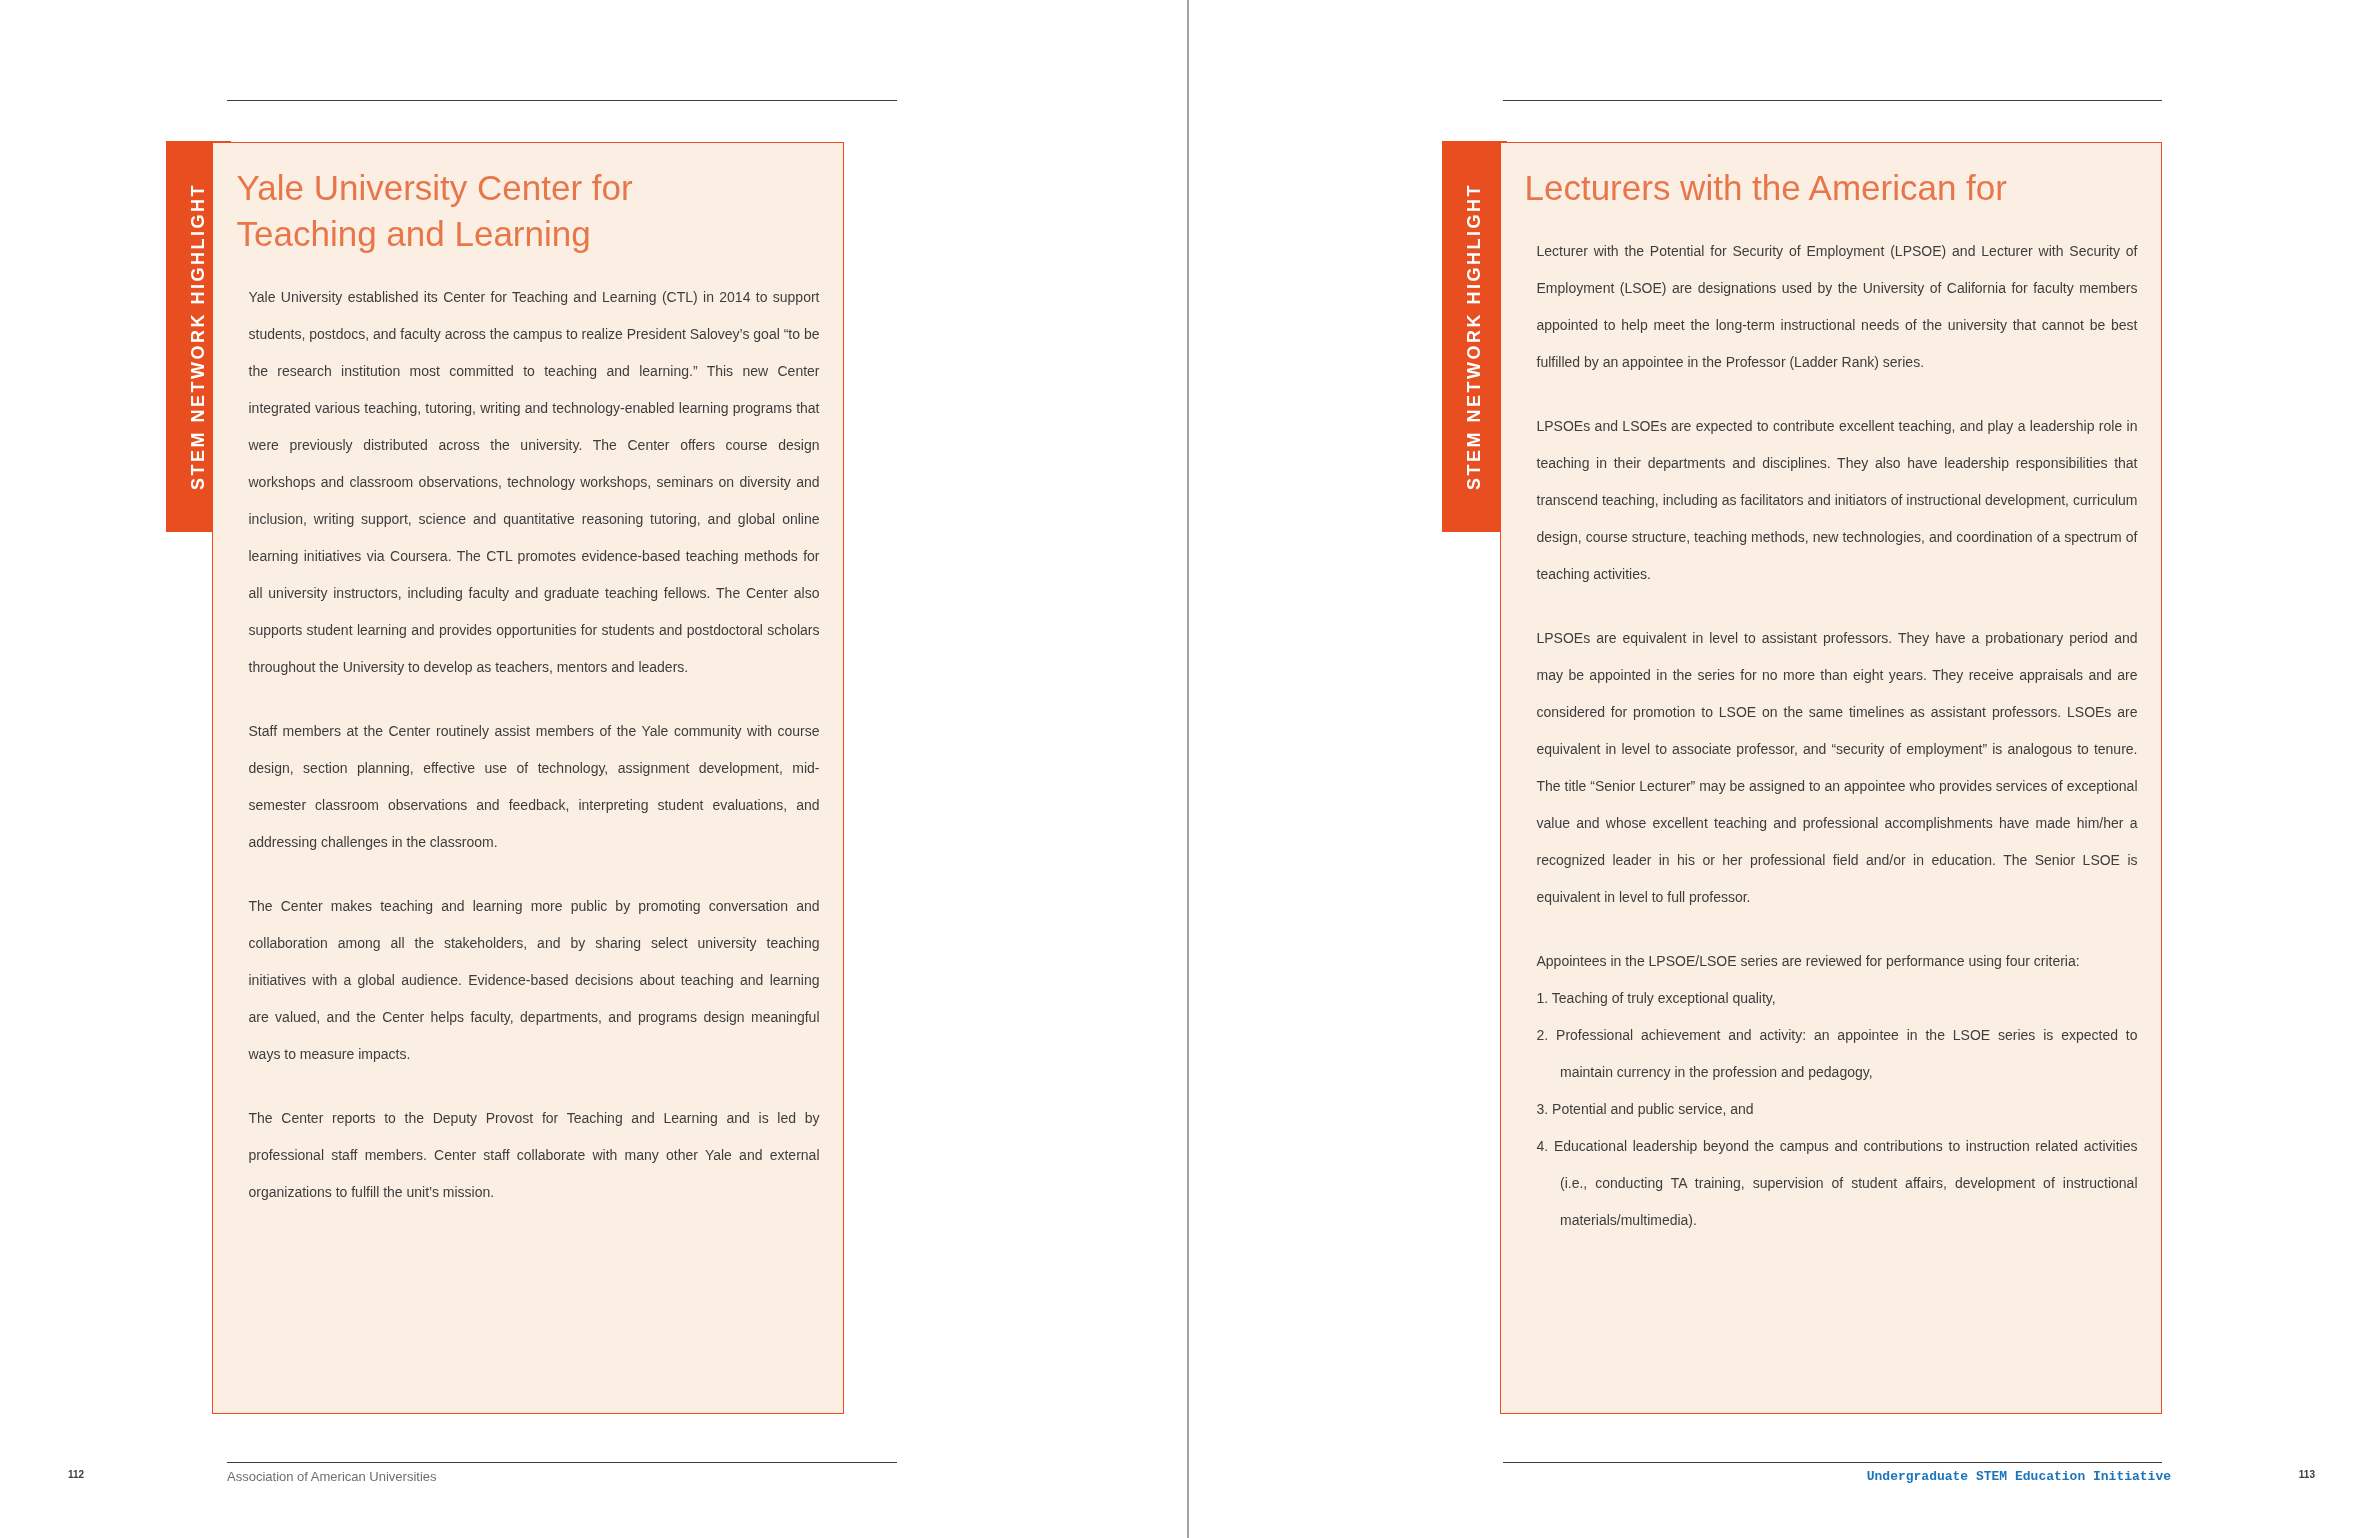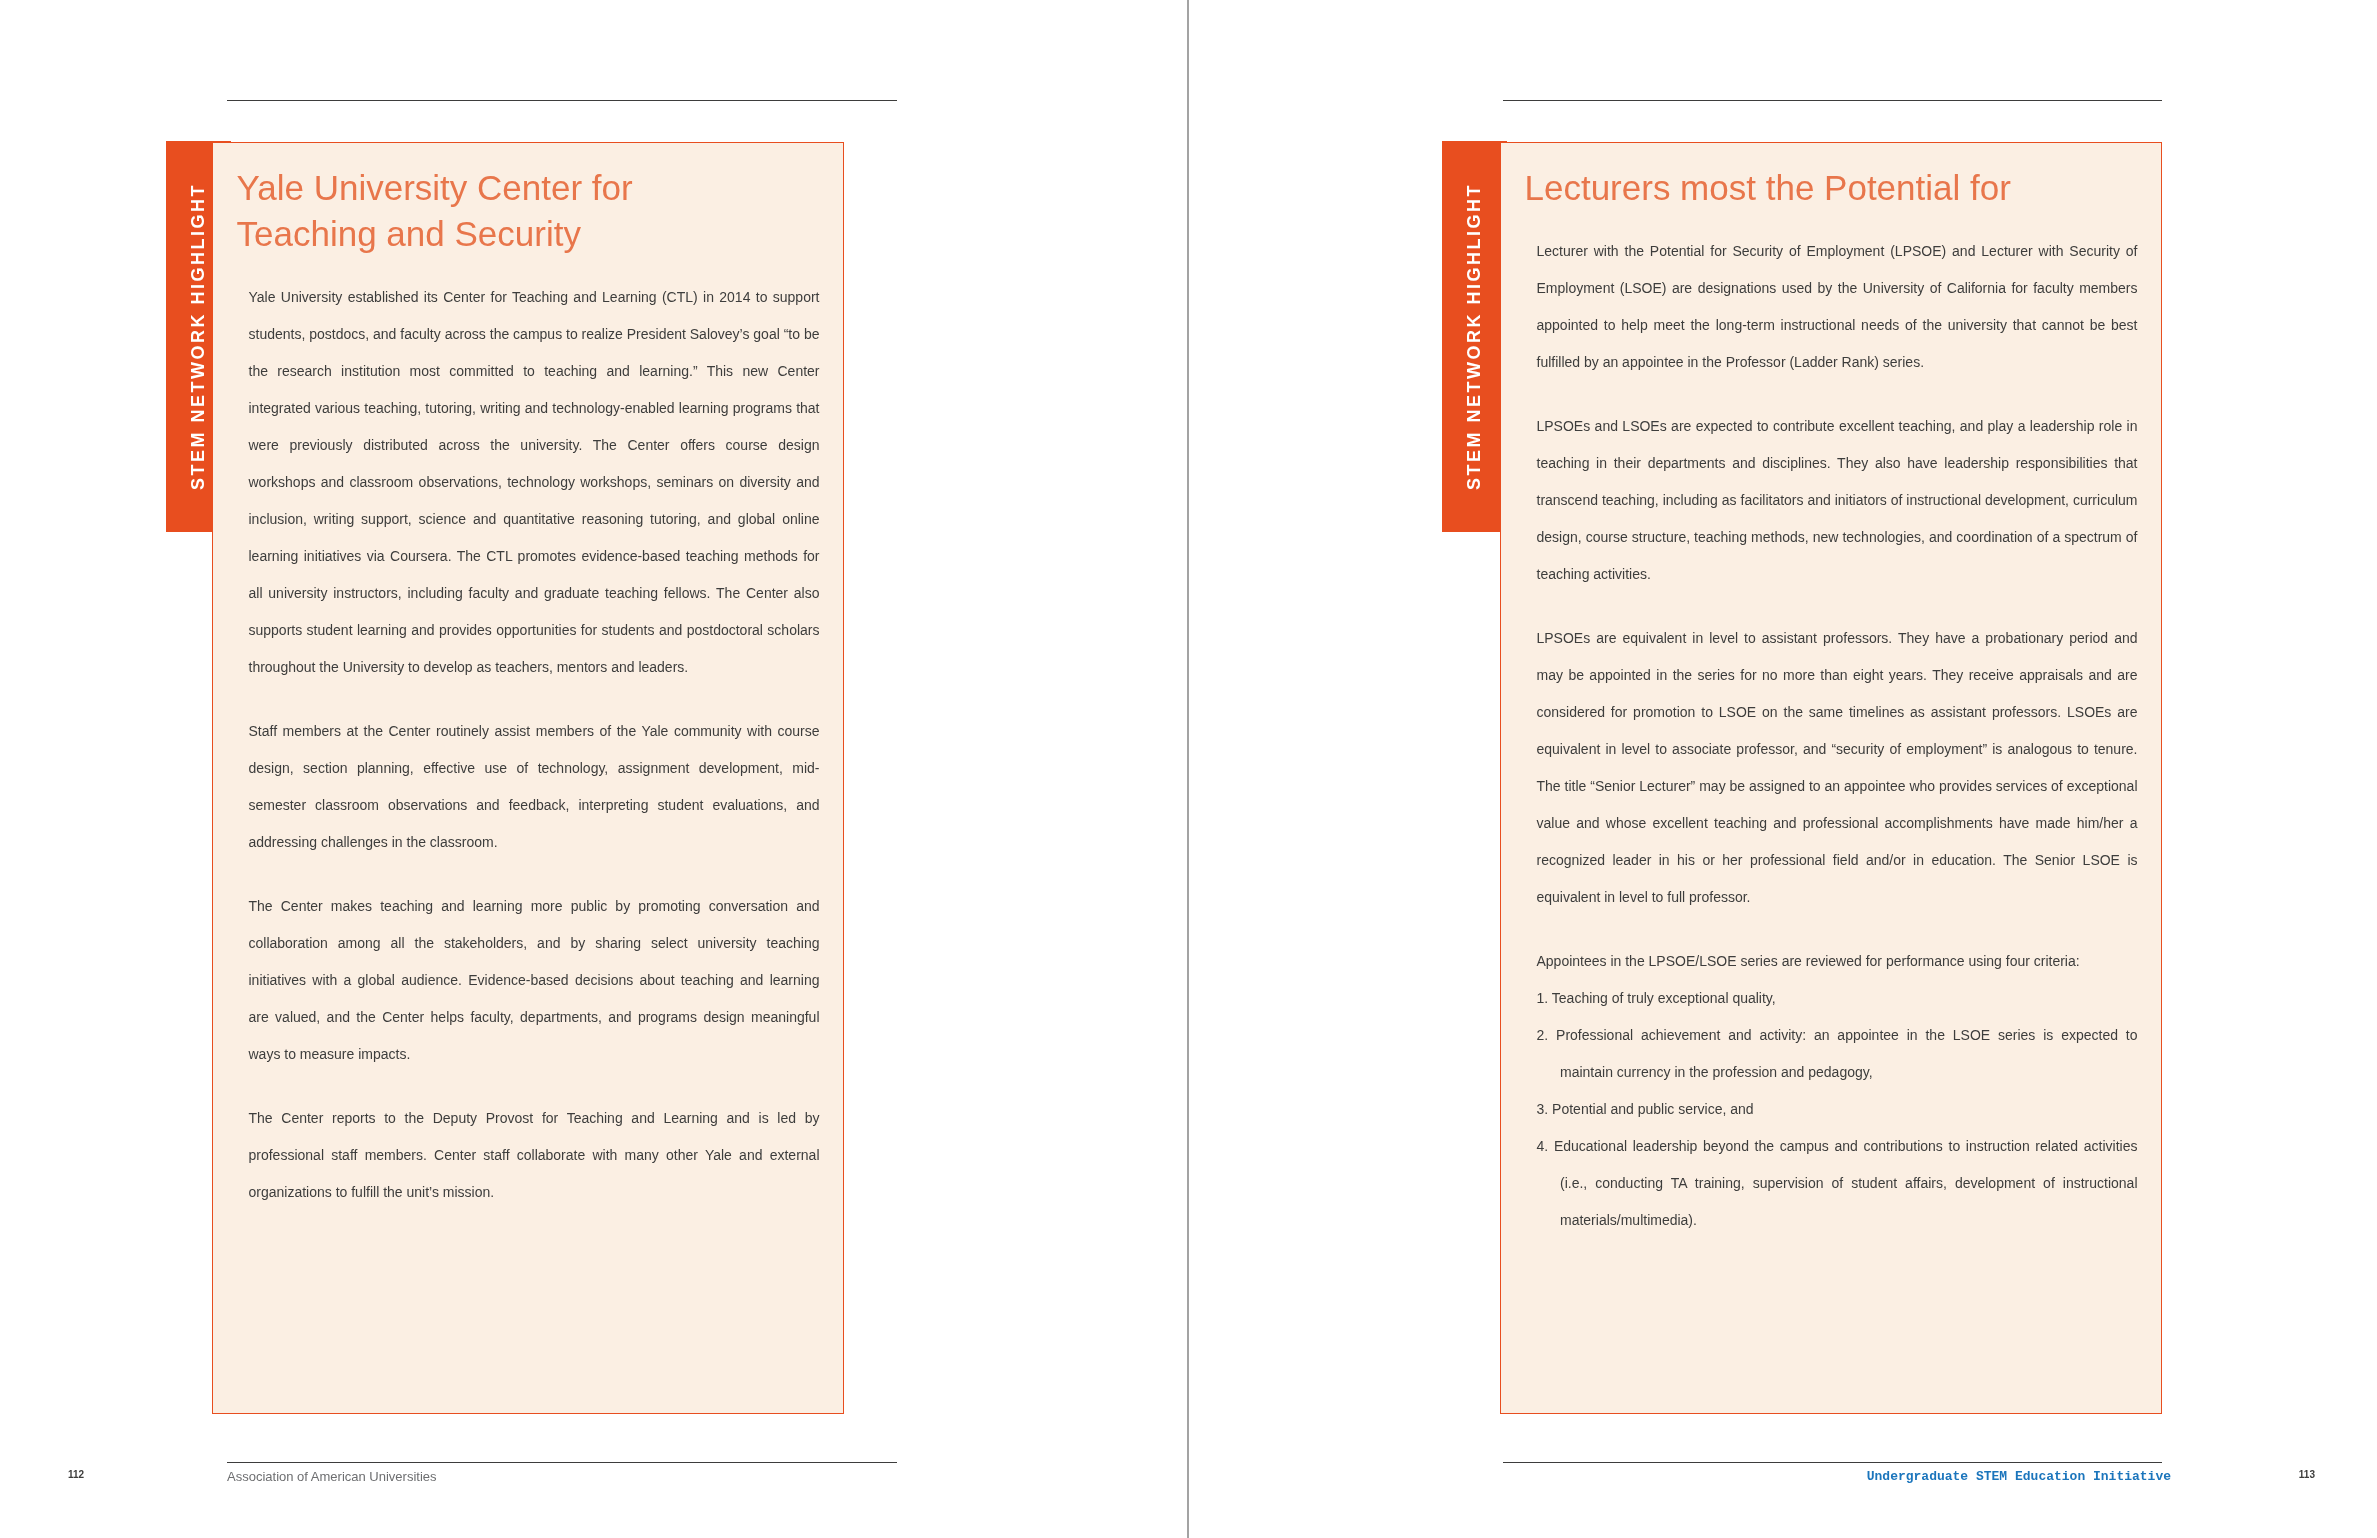--- a/index.html
+++ b/index.html
@@ -108,21 +108,21 @@
 
   <section>
 
     <div class="tab" style="left:166px; top:141px; height:391px;">
       <span class="tab-text">STEM NETWORK HIGHLIGHT</span>
     </div>
 
     <div class="box" style="left:212px; top:142px; width:632px; height:1272px;">
       <h1 class="title">
         <span class="title-line">Yale University Center for</span>
-        <span class="title-line">Teaching and Security</span>
+        <span class="title-line">Teaching and Learning</span>
       </h1>
       <div class="bodycopy">
         <p>Yale University established its Center for Teaching and Learning (CTL) in 2014 to support students, postdocs, and faculty across the campus to realize President Salovey’s goal “to be the research institution most committed to teaching and learning.” This new Center integrated various teaching, tutoring, writing and technology-enabled learning programs that were previously distributed across the university. The Center offers course design workshops and classroom observations, technology workshops, seminars on diversity and inclusion, writing support, science and quantitative reasoning tutoring, and global online learning initiatives via Coursera. The CTL promotes evidence-based teaching methods for all university instructors, including faculty and graduate teaching fellows. The Center also supports student learning and provides opportunities for students and postdoctoral scholars throughout the University to develop as teachers, mentors and leaders.</p>
         <p>Staff members at the Center routinely assist members of the Yale community with course design, section planning, effective use of technology, assignment development, mid-semester classroom observations and feedback, interpreting student evaluations, and addressing challenges in the classroom.</p>
         <p>The Center makes teaching and learning more public by promoting conversation and collaboration among all the stakeholders, and by sharing select university teaching initiatives with a global audience. Evidence-based decisions about teaching and learning are valued, and the Center helps faculty, departments, and programs design meaningful ways to measure impacts.</p>
         <p>The Center reports to the Deputy Provost for Teaching and Learning and is led by professional staff members. Center staff collaborate with many other Yale and external organizations to fulfill the unit’s mission.</p>
       </div>
     </div>
 
     <div class="rule" style="left:227px; top:1462px; width:670px;"></div>
@@ -132,21 +132,21 @@
   </section>
 
   <section>
 
     <div class="tab" style="left:1442px; top:141px; height:391px;">
       <span class="tab-text">STEM NETWORK HIGHLIGHT</span>
     </div>
 
     <div class="box" style="left:1500px; top:142px; width:662px; height:1272px;">
       <h1 class="title">
-        <span class="title-line">Lecturers most the Potential for</span>
+        <span class="title-line">Lecturers with the American for</span>
       </h1>
       <div class="bodycopy">
         <p>Lecturer with the Potential for Security of Employment (LPSOE) and Lecturer with Security of Employment (LSOE) are designations used by the University of California for faculty members appointed to help meet the long-term instructional needs of the university that cannot be best fulfilled by an appointee in the Professor (Ladder Rank) series.</p>
         <p>LPSOEs and LSOEs are expected to contribute excellent teaching, and play a leadership role in teaching in their departments and disciplines. They also have leadership responsibilities that transcend teaching, including as facilitators and initiators of instructional development, curriculum design, course structure, teaching methods, new technologies, and coordination of a spectrum of teaching activities.</p>
         <p>LPSOEs are equivalent in level to assistant professors. They have a probationary period and may be appointed in the series for no more than eight years. They receive appraisals and are considered for promotion to LSOE on the same timelines as assistant professors. LSOEs are equivalent in level to associate professor, and “security of employment” is analogous to tenure. The title “Senior Lecturer” may be assigned to an appointee who provides services of exceptional value and whose excellent teaching and professional accomplishments have made him/her a recognized leader in his or her professional field and/or in education. The Senior LSOE is equivalent in level to full professor.</p>
         <p class="no-gap">Appointees in the LPSOE/LSOE series are reviewed for performance using four criteria:</p>
         <div class="list-item"><span>1.</span> <span>Teaching of truly exceptional quality,</span></div>
         <div class="list-item"><span>2.</span> <span>Professional achievement and activity: an appointee in the LSOE series is expected to maintain currency in the profession and pedagogy,</span></div>
         <div class="list-item"><span>3.</span> <span>Potential and public service, and</span></div>
         <div class="list-item"><span>4.</span> <span>Educational leadership beyond the campus and contributions to instruction related activities (i.e., conducting TA training, supervision of student affairs, development of instructional materials/multimedia).</span></div>

